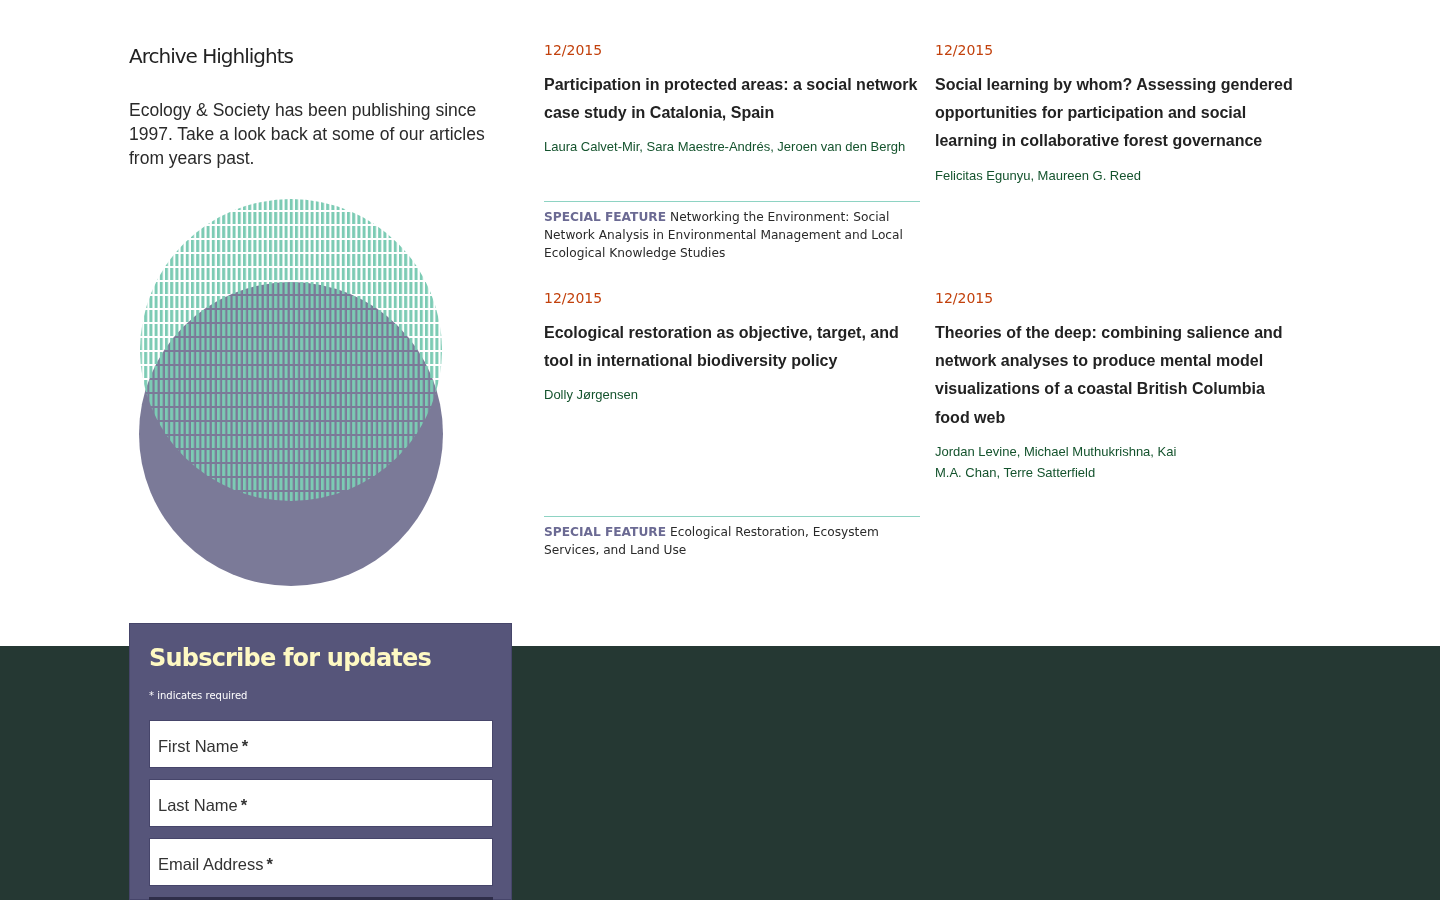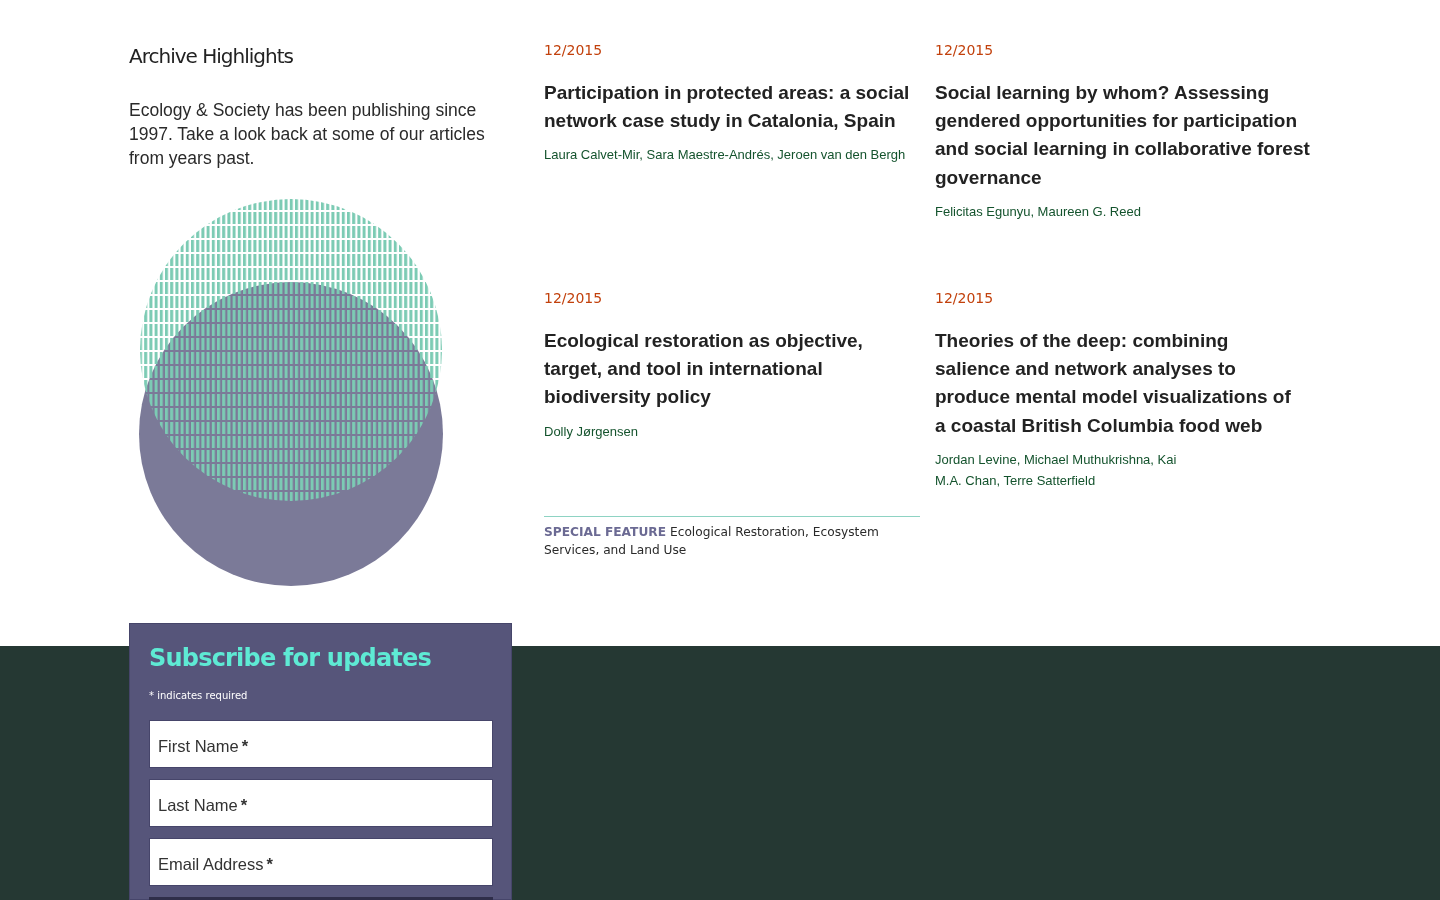--- a/index.html
+++ b/index.html
@@ -16,42 +16,42 @@
   .intro p {
     margin-top: 24px; font-family: "Liberation Sans", sans-serif; font-size: 17.5px;
     line-height: 24px; color: #2a2a2a;
   }
 
   .venn { position: absolute; left: 139px; top: 198px; width: 305px; height: 390px; }
 
   .article { position: absolute; width: 376px; }
   .article .date { font-family: "DejaVu Sans", sans-serif; font-size: 14px; color: #c2410c; line-height: 18px; }
   .article .title {
-    margin-top: 20px; font-family: "Liberation Sans", sans-serif; font-weight: bold;
-    font-size: 19px; line-height: 28.2px; color: #222; cursor: pointer;
+    margin-top: 12px; font-family: "Liberation Sans", sans-serif; font-weight: bold;
+    font-size: 16px; line-height: 28.2px; color: #222; cursor: pointer;
   }
   .article .authors {
     margin-top: 9px; font-family: "Liberation Sans", sans-serif; font-size: 13px;
     line-height: 21px; color: #14532d;
   }
   .feature {
     position: absolute; width: 376px; border-top: 1.5px solid #8ed3c3; padding-top: 6px;
     font-family: "DejaVu Sans", sans-serif; font-size: 12.2px; line-height: 18px; color: #2a2a2a;
   }
   .feature .tag { font-weight: bold; color: #6b6a93; margin-right: 4px; }
 
   .footer { position: absolute; left: 0; top: 646px; width: 1440px; height: 254px; background: #253833; }
 
   .subscribe {
     position: absolute; left: 129px; top: 623px; width: 383px; height: 277px;
     background: #56557a; border: 1px solid #46456a; padding: 18px 19px 0 19px;
   }
   .subscribe h2 {
     font-family: "DejaVu Sans", sans-serif; font-weight: bold; font-size: 24px;
-    letter-spacing: -0.8px; color: #5eead4; line-height: 32px;
+    letter-spacing: -0.8px; color: #fef9c3; line-height: 32px;
   }
   .subscribe .req { margin-top: 16px; font-family: "DejaVu Sans", sans-serif; font-size: 10px; color: #fff; line-height: 12px; }
   .field {
     display: block; width: 344px; height: 48px; background: #fff; border: 1px solid #46456a;
     margin-top: 11px; padding: 16px 16px 0 8px; font-family: "Liberation Sans", sans-serif;
     font-size: 16.5px; color: #333; cursor: text;
   }
   .field:first-of-type { margin-top: 18px; }
   .field .star { font-weight: bold; margin-left: 3px; }
   .submit { width: 344px; height: 30px; margin-top: 11px; background: #2f2e4a; border: none; cursor: pointer; }
@@ -77,20 +77,23 @@
       </pattern>
     </defs>
     <circle cx="152" cy="236" r="152" fill="#7b7a98"></circle>
     <circle cx="152" cy="152" r="151" fill="url(#dashes)"></circle>
   </svg>
 
   <div class="article" style="left:544px; top:41px;">
     <div class="date">12/2015</div>
     <div class="title">Participation in protected areas: a social network case study in Catalonia, Spain</div>
     <div class="authors">Laura Calvet-Mir, Sara Maestre-Andrés, Jeroen van den Bergh</div>
+  </div>
+  <div class="feature" style="left:544px; top:201px;">
+    <span class="tag">SPECIAL FEATURE</span><span>Networking the Environment: Social Network Analysis in Environmental Management and Local Ecological Knowledge Studies</span>
   </div>
 
   <div class="article" style="left:935px; top:41px;">
     <div class="date">12/2015</div>
     <div class="title">Social learning by whom? Assessing gendered opportunities for participation and social learning in collaborative forest governance</div>
     <div class="authors">Felicitas Egunyu, Maureen G. Reed</div>
   </div>
 
   <div class="article" style="left:544px; top:289px;">
     <div class="date">12/2015</div>

